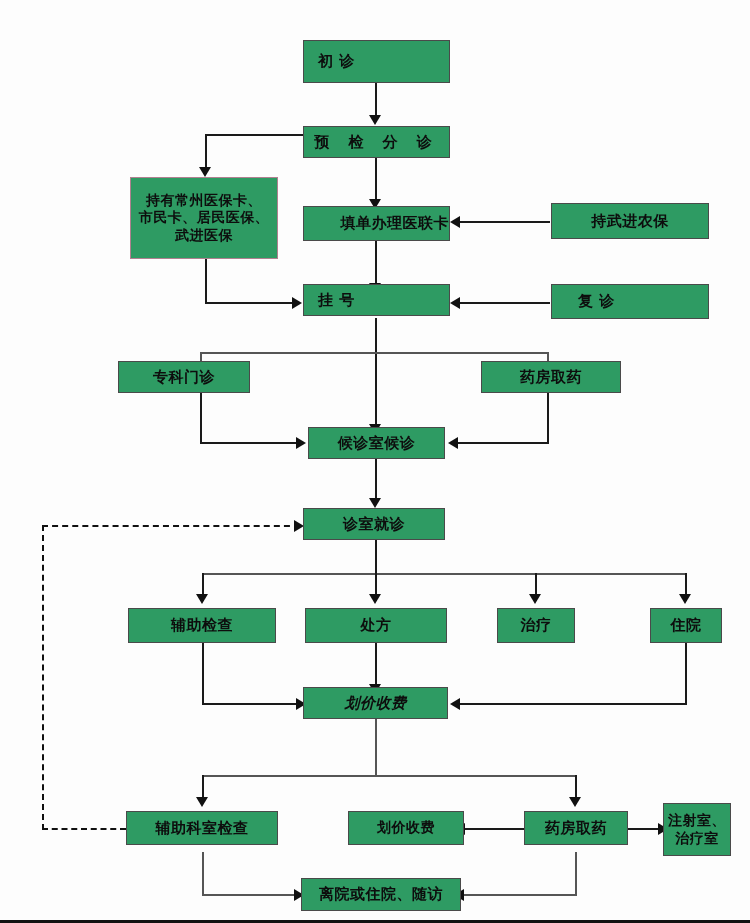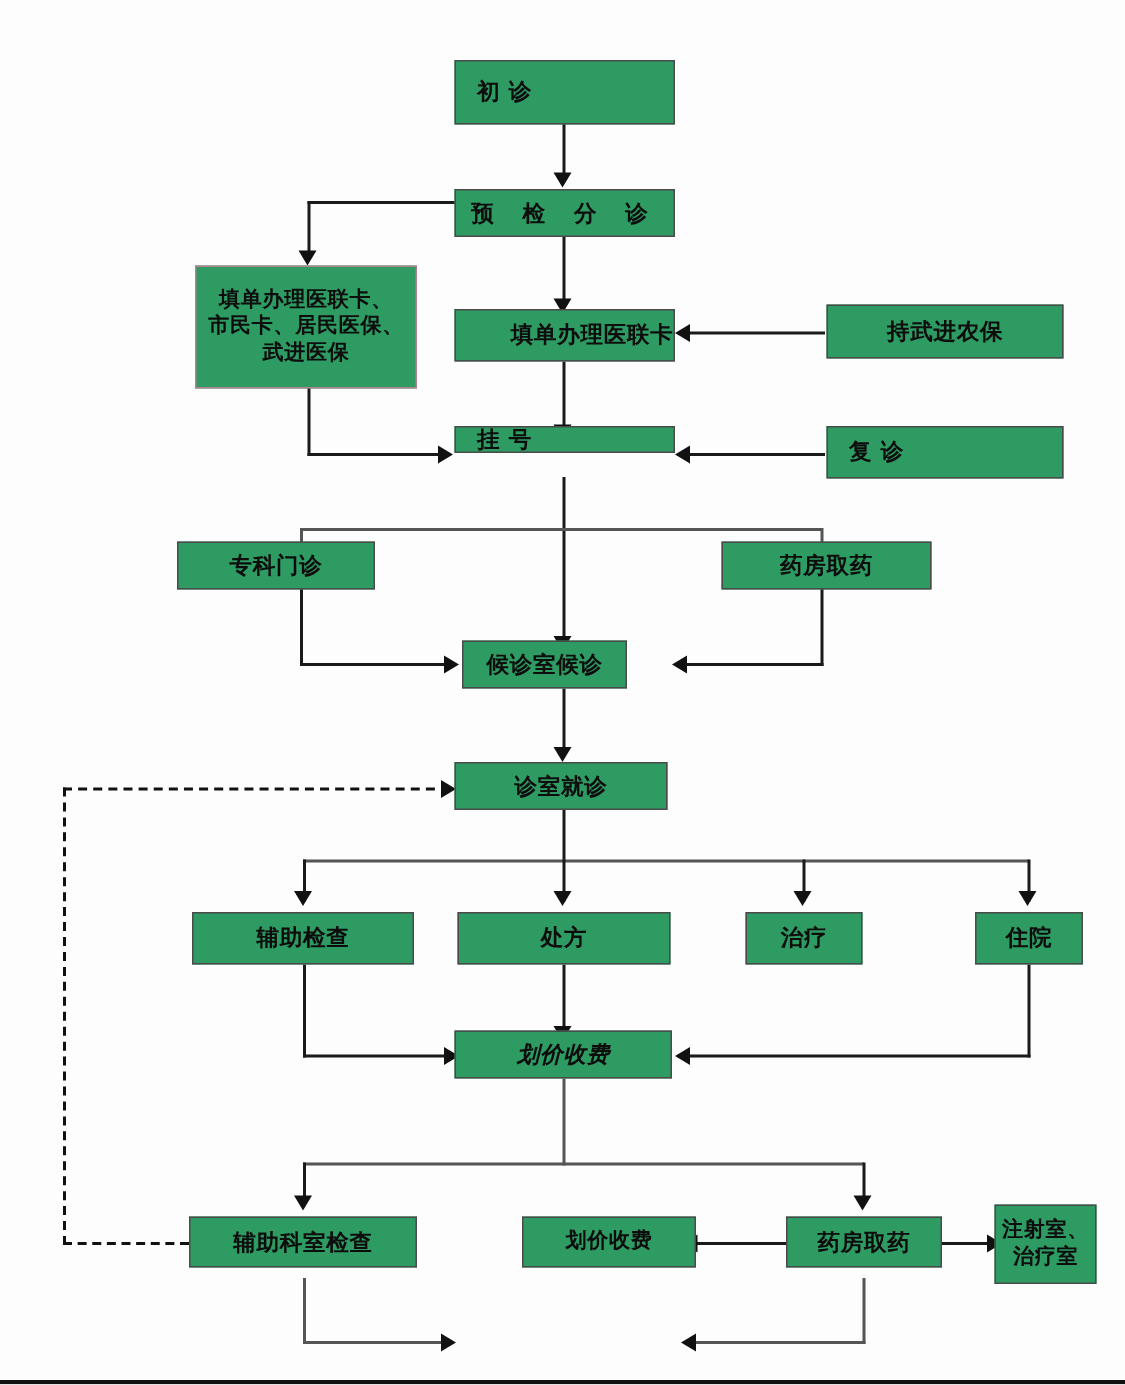--- a/index.html
+++ b/index.html
@@ -203,50 +203,50 @@
 
   <div class="node spread" style="left:303px; top:40px; width:147px; height:43px;">
     <span class="lbl">初            诊</span>
   </div>
 
   <div class="node spaced-mid" style="left:303px; top:126px; width:147px; height:32px;">
     <span class="lbl">预 检 分 诊</span>
   </div>
 
   <div class="node pinkborder" style="left:130px; top:177px; width:148px; height:82px; font-size:14px;">
-    <span class="lbl">填单办理医联卡、
+    <span class="lbl">持有常州医保卡、
 市民卡、居民医保、
 武进医保</span>
   </div>
 
   <div class="node" style="left:303px; top:206px; width:147px; height:35px;justify-content:flex-end;">
     <span class="lbl">填单办理医联卡</span>
   </div>
 
   <div class="node" style="left:551px; top:203px; width:158px; height:36px;">
     <span class="lbl">持武进农保</span>
   </div>
 
-  <div class="node spread" style="left:303px; top:284px; width:147px; height:18px;">
+  <div class="node spread" style="left:303px; top:284px; width:147px; height:32px;">
     <span class="lbl">挂            号</span>
   </div>
 
-  <div class="node spread" style="left:551px; top:284px; width:158px; height:35px;">
+  <div class="node spread" style="left:551px; top:284px; width:158px; height:35px;padding-left:12px;">
     <span class="lbl">复            诊</span>
   </div>
 
   <div class="node" style="left:118px; top:361px; width:132px; height:32px;">
     <span class="lbl">专科门诊</span>
   </div>
 
   <div class="node" style="left:481px; top:361px; width:140px; height:32px;">
     <span class="lbl">药房取药</span>
   </div>
 
-  <div class="node" style="left:308px; top:427px; width:110px; height:32px;">
+  <div class="node" style="left:308px; top:427px; width:137px; height:32px;">
     <span class="lbl">候诊室候诊</span>
   </div>
 
   <div class="node" style="left:303px; top:508px; width:142px; height:32px;">
     <span class="lbl">诊室就诊</span>
   </div>
 
   <div class="node" style="left:128px; top:608px; width:148px; height:35px;">
     <span class="lbl">辅助检查</span>
   </div>
@@ -277,15 +277,18 @@
 
   <div class="node" style="left:524px; top:811px; width:104px; height:34px;">
     <span class="lbl">药房取药</span>
   </div>
 
   <div class="node" style="left:663px; top:803px; width:68px; height:53px; font-size:14px;">
     <span class="lbl">注射室、
 治疗室</span>
   </div>
 
+  <div class="node" style="left:301px; top:878px; width:160px; height:33px;">
+    <span class="lbl">离院或住院、随访</span>
+  </div>
 
   <div class="bottomrule"></div>
 </div>
 
 </body></html>

